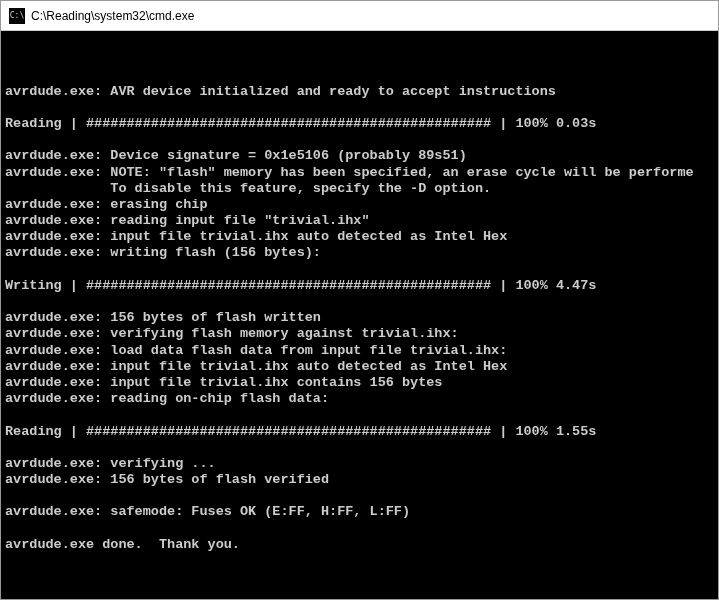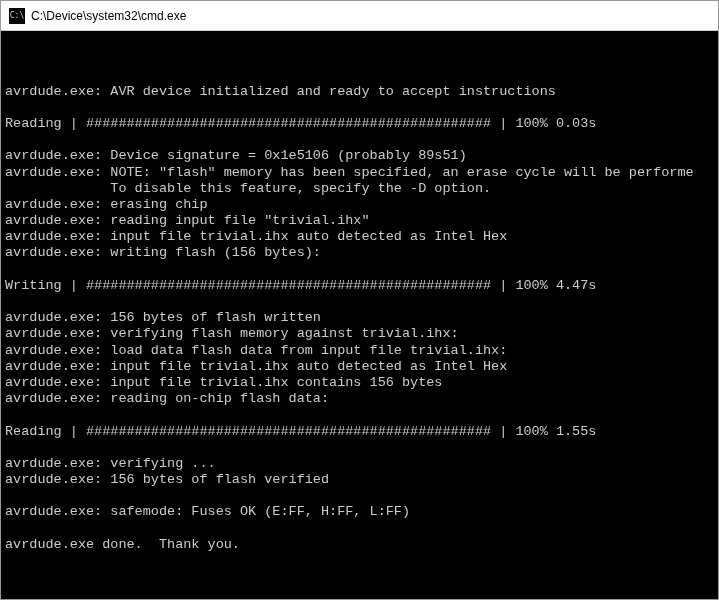--- a/index.html
+++ b/index.html
@@ -51,25 +51,26 @@
       color: #ccc;
       font-family: Consolas, "Courier New", monospace;
       font-size: 13.5px;
       line-height: 1.2;
       padding: 4px 4px;
       white-space: pre;
       overflow: hidden;
     }
     .terminal-line {
       display: block;
+      font-weight: bold;
     }
   </style>
 </head>
 <body>
 
 <div class="window">
   <div class="titlebar">
     <div class="titlebar-icon">C:\</div>
-    <div class="titlebar-text">C:\Device\system32\cmd.exe</div>
+    <div class="titlebar-text">C:\Reading\system32\cmd.exe</div>
   </div>
   <div class="terminal" id="terminal-content">
   <span class="terminal-line">&nbsp;</span><span class="terminal-line">avrdude.exe: AVR device initialized and ready to accept instructions</span><span class="terminal-line">&nbsp;</span><span class="terminal-line">Reading | ################################################## | 100% 0.03s</span><span class="terminal-line">&nbsp;</span><span class="terminal-line">avrdude.exe: Device signature = 0x1e5106 (probably 89s51)</span><span class="terminal-line">avrdude.exe: NOTE: "flash" memory has been specified, an erase cycle will be performe</span><span class="terminal-line">             To disable this feature, specify the -D option.</span><span class="terminal-line">avrdude.exe: erasing chip</span><span class="terminal-line">avrdude.exe: reading input file "trivial.ihx"</span><span class="terminal-line">avrdude.exe: input file trivial.ihx auto detected as Intel Hex</span><span class="terminal-line">avrdude.exe: writing flash (156 bytes):</span><span class="terminal-line">&nbsp;</span><span class="terminal-line">Writing | ################################################## | 100% 4.47s</span><span class="terminal-line">&nbsp;</span><span class="terminal-line">avrdude.exe: 156 bytes of flash written</span><span class="terminal-line">avrdude.exe: verifying flash memory against trivial.ihx:</span><span class="terminal-line">avrdude.exe: load data flash data from input file trivial.ihx:</span><span class="terminal-line">avrdude.exe: input file trivial.ihx auto detected as Intel Hex</span><span class="terminal-line">avrdude.exe: input file trivial.ihx contains 156 bytes</span><span class="terminal-line">avrdude.exe: reading on-chip flash data:</span><span class="terminal-line">&nbsp;</span><span class="terminal-line">Reading | ################################################## | 100% 1.55s</span><span class="terminal-line">&nbsp;</span><span class="terminal-line">avrdude.exe: verifying ...</span><span class="terminal-line">avrdude.exe: 156 bytes of flash verified</span><span class="terminal-line">&nbsp;</span><span class="terminal-line">avrdude.exe: safemode: Fuses OK (E:FF, H:FF, L:FF)</span><span class="terminal-line">&nbsp;</span><span class="terminal-line">avrdude.exe done.  Thank you.</span></div>
 </div>
 
 </body></html>

